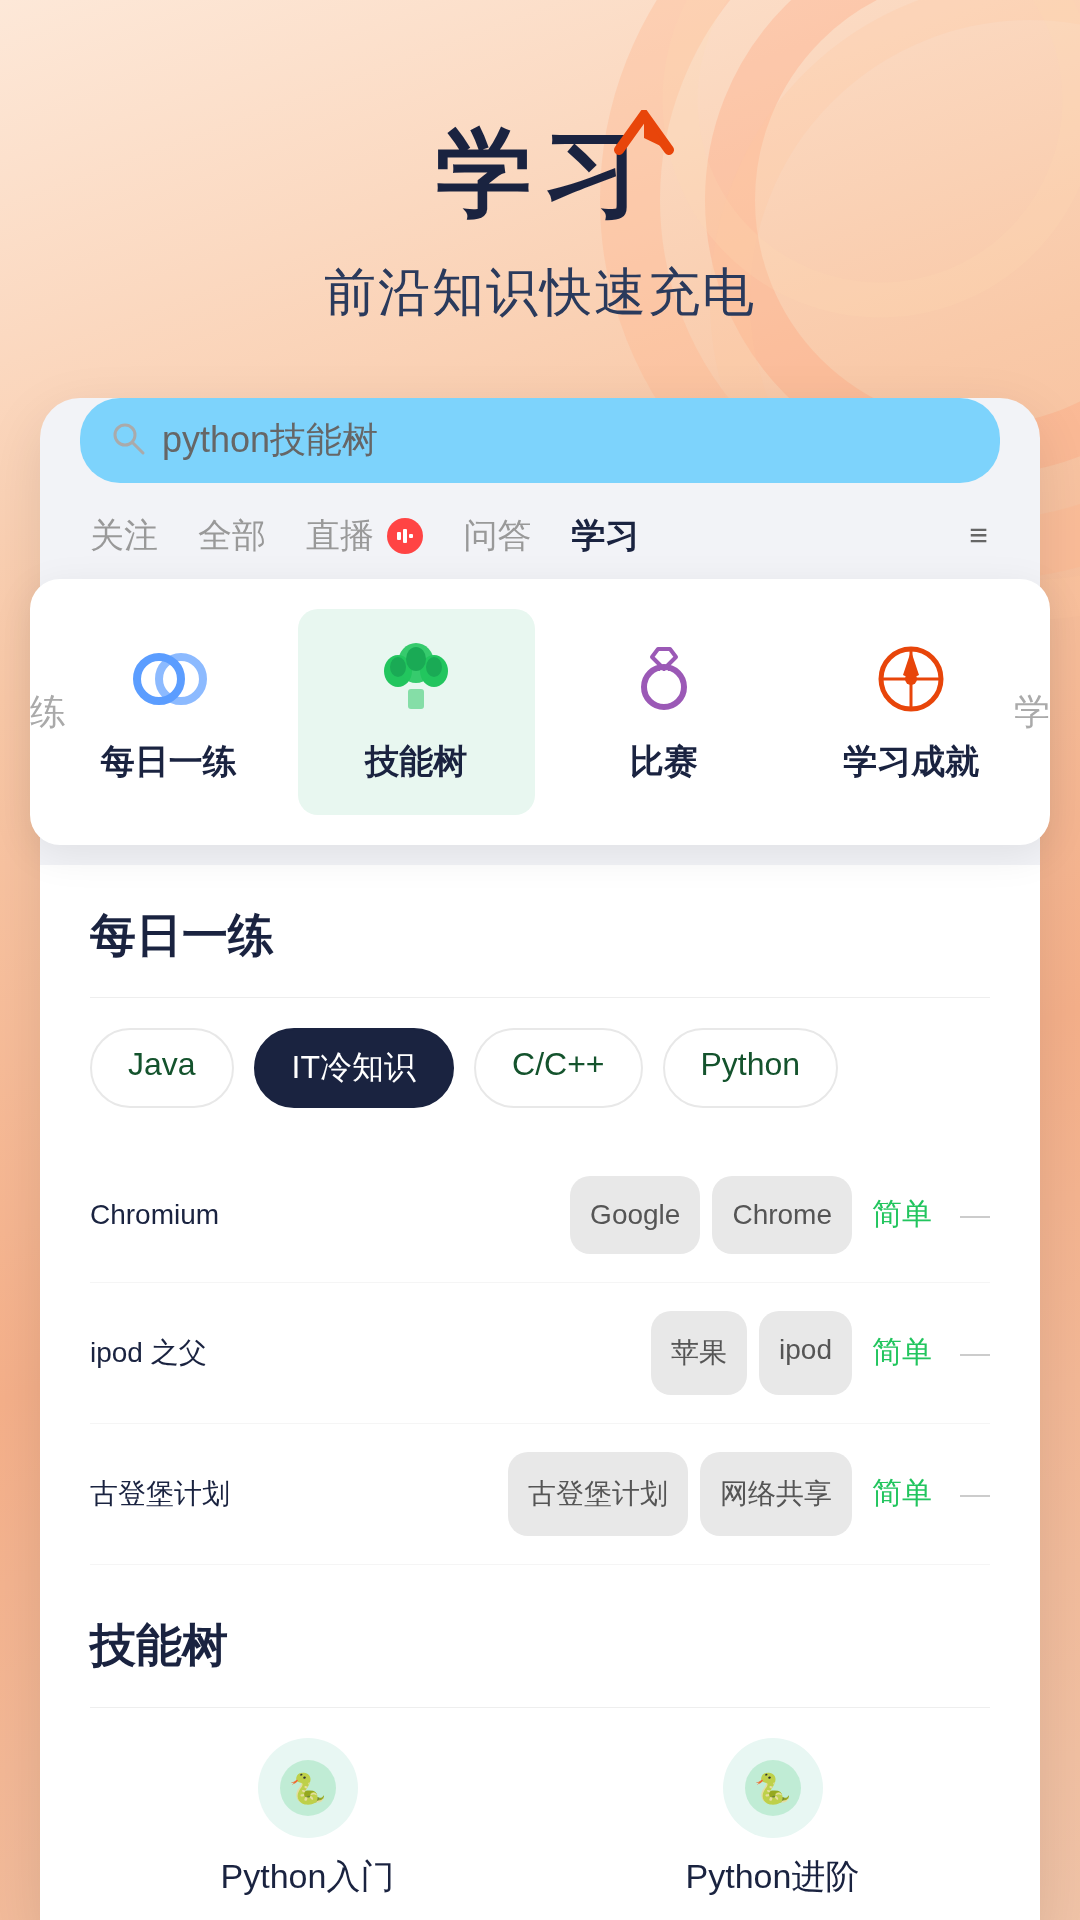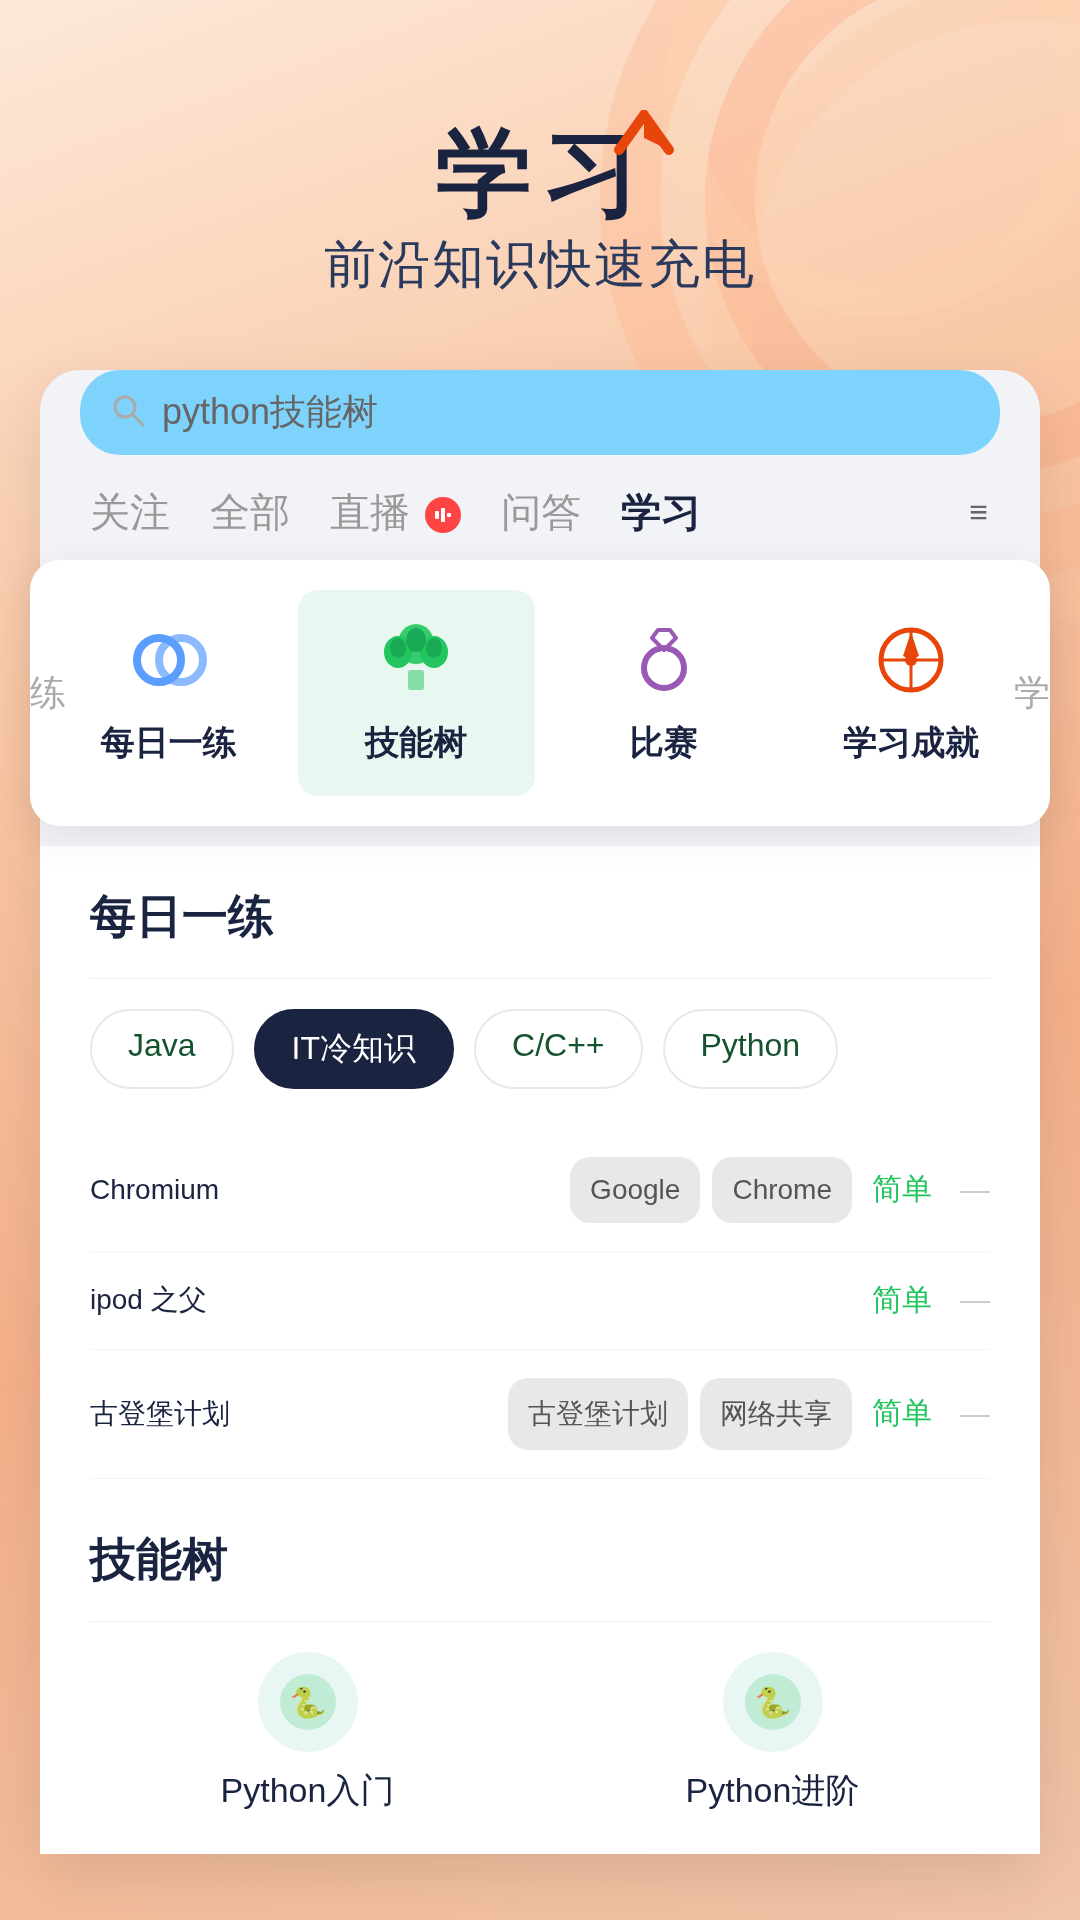--- a/index.html
+++ b/index.html
@@ -53,21 +53,21 @@
       position: absolute;
       top: -10px;
       right: -30px;
       width: 60px;
       height: 50px;
     }
 
     .hero-subtitle {
       font-size: 52px;
       color: #2a3a5c;
-      margin-top: 4px;
+      margin-top: 32px;
       letter-spacing: 2px;
     }
 
     
     .main-card {
       position: relative;
       z-index: 2;
       margin: 0 40px;
       background: #f2f3f7;
       border-radius: 40px;
@@ -148,21 +148,21 @@
 
     
     .filter-row {
       display: flex;
       align-items: center;
       padding: 10px 50px 20px;
       gap: 40px;
     }
 
     .filter-item {
-      font-size: 40px;
+      font-size: 34px;
       color: #999;
       cursor: pointer;
     }
 
     .filter-item.active {
       color: #1a2340;
       font-weight: 700;
     }
 
     .live-badge {
@@ -284,21 +284,21 @@
       color: #1a2340;
       flex: 1;
     }
 
     .quiz-tags {
       display: flex;
       gap: 12px;
     }
 
     .quiz-tag {
-      padding: 17px 20px;
+      padding: 23px 20px;
       background: #e8e8e8;
       border-radius: 20px;
       font-size: 28px;
       color: #555;
     }
 
     .quiz-difficulty {
       font-size: 30px;
       color: #22c55e;
     }
@@ -484,20 +484,24 @@
       <div class="quiz-tags">
         <span class="quiz-tag">Google</span>
         <span class="quiz-tag">Chrome</span>
       </div>
       <span class="quiz-difficulty">简单</span>
       <span class="quiz-dash">—</span>
     </div>
 
     <div class="quiz-item">
       <span class="quiz-title">ipod 之父</span>
+      <div class="quiz-tags">
+        <span class="quiz-tag">苹果</span>
+        <span class="quiz-tag">ipod</span>
+      </div>
       <span class="quiz-difficulty">简单</span>
       <span class="quiz-dash">—</span>
     </div>
 
     <div class="quiz-item">
       <span class="quiz-title">古登堡计划</span>
       <div class="quiz-tags">
         <span class="quiz-tag">古登堡计划</span>
         <span class="quiz-tag">网络共享</span>
       </div>

